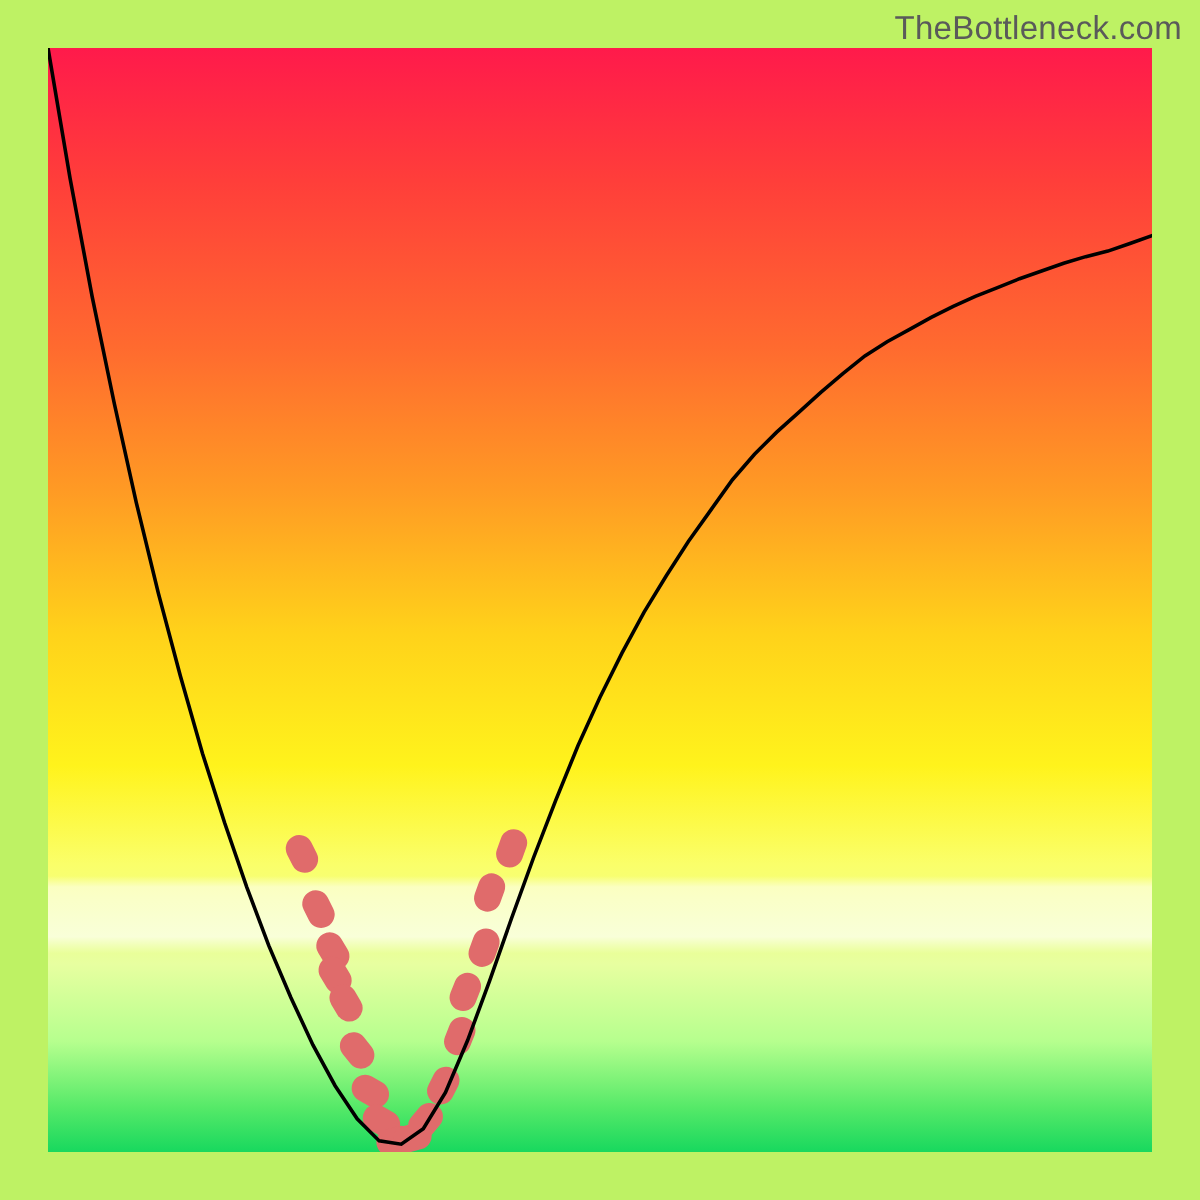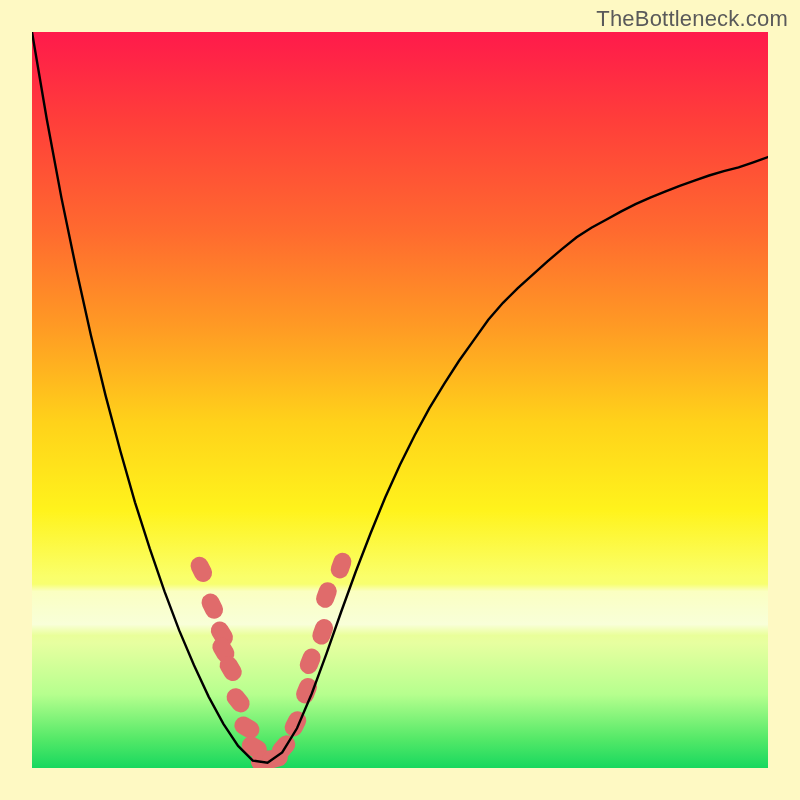--- a/index.html
+++ b/index.html
@@ -6,21 +6,21 @@
     margin: 0;
     padding: 0;
     width: 800px;
     height: 800px;
     overflow: hidden;
     font-family: Arial, Helvetica, sans-serif;
   }
   .frame {
     width: 800px;
     height: 800px;
-    background: #fef9c3;
+    background: #bef264;
     position: relative;
   }
   .plot-area {
     position: absolute;
     left: 32px;
     top: 32px;
     width: 736px;
     height: 736px;
     
     background:

